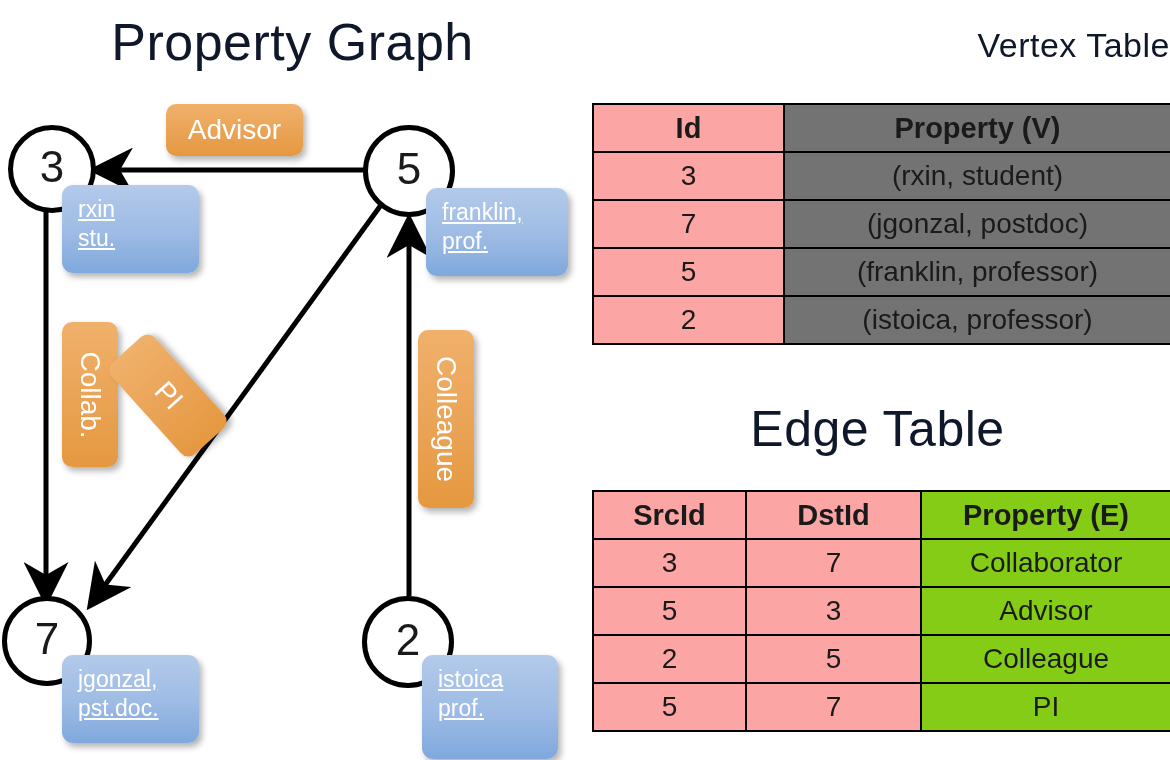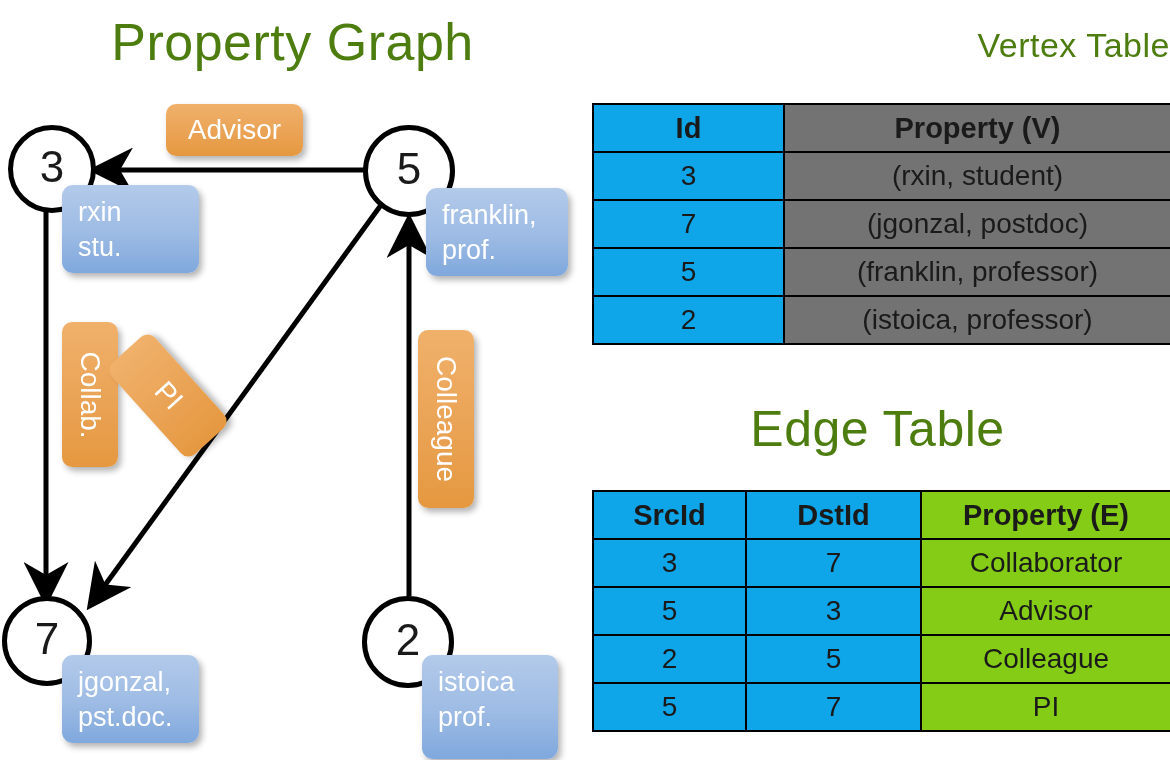--- a/index.html
+++ b/index.html
@@ -13,21 +13,21 @@
     position: relative;
     overflow: hidden;
     font-family: "Liberation Sans", sans-serif;
     color: #111111;
   }
 
   
   .title {
     position: absolute;
     font-weight: 400;
-    color: #4d7c0f;
+    color: #0f172a;
     letter-spacing: 0.5px;
     white-space: nowrap;
   }
   #title-property-graph {
     left: 0; top: 12px; width: 585px;
     text-align: center;
     font-size: 52px;
   }
   #title-vertex-table {
     left: 585px; top: 26px; width: 585px;
@@ -67,23 +67,24 @@
   }
   .node span { transform: translateY(-2px); }
 
   .prop-box {
     position: absolute;
     box-sizing: border-box;
     border-radius: 11px;
     background: linear-gradient(180deg,#b3caea 0%, #9dbbe4 55%, #7fa8dd 100%);
     box-shadow: 3px 4px 6px rgba(0,0,0,0.30);
     color: #ffffff;
-    font-size: 27px;
+    font-size: 23px;
     line-height: 1.28;
     padding: 10px 0 0 16px;
+    text-decoration: underline;
   }
 
   .edge-label {
     position: absolute;
     box-sizing: border-box;
     border-radius: 10px;
     background: linear-gradient(180deg,#f0b16b 0%, #eaa355 55%, #e5983f 100%);
     box-shadow: 3px 4px 6px rgba(0,0,0,0.30);
     color: #ffffff;
     display: flex;
@@ -107,21 +108,21 @@
     text-align: center;
     font-size: 28px;
     color: #1a1a1a;
     padding: 0;
     height: 46px;
   }
   table.grid td.hdr {
     font-weight: bold;
     font-size: 29px;
   }
-  td.plain { background: #0ea5e9; }
+  td.plain { background: #fca5a5; }
   td.vfill { background: #737373; }
   td.efill { background: #84cc16; }
 
   #vertex-table { left: 592px; top: 103px; width: 578px; }
   #edge-table   { left: 592px; top: 490px; width: 578px; }
 </style>
 </head>
 <body>
 
 <div class="title" id="title-property-graph">Property Graph</div>

